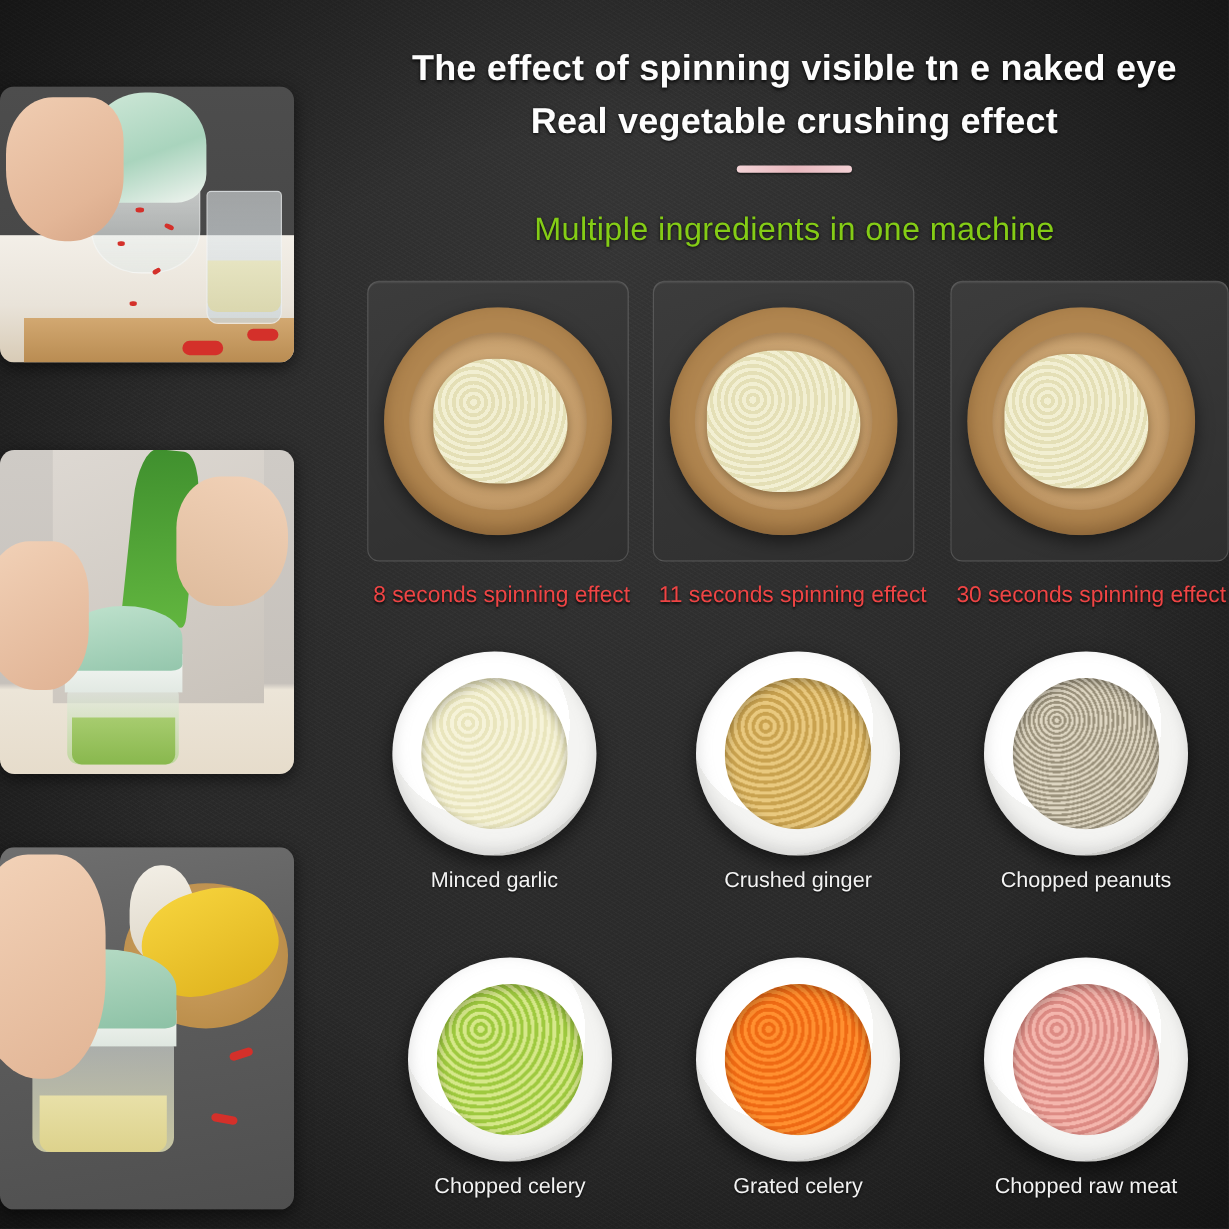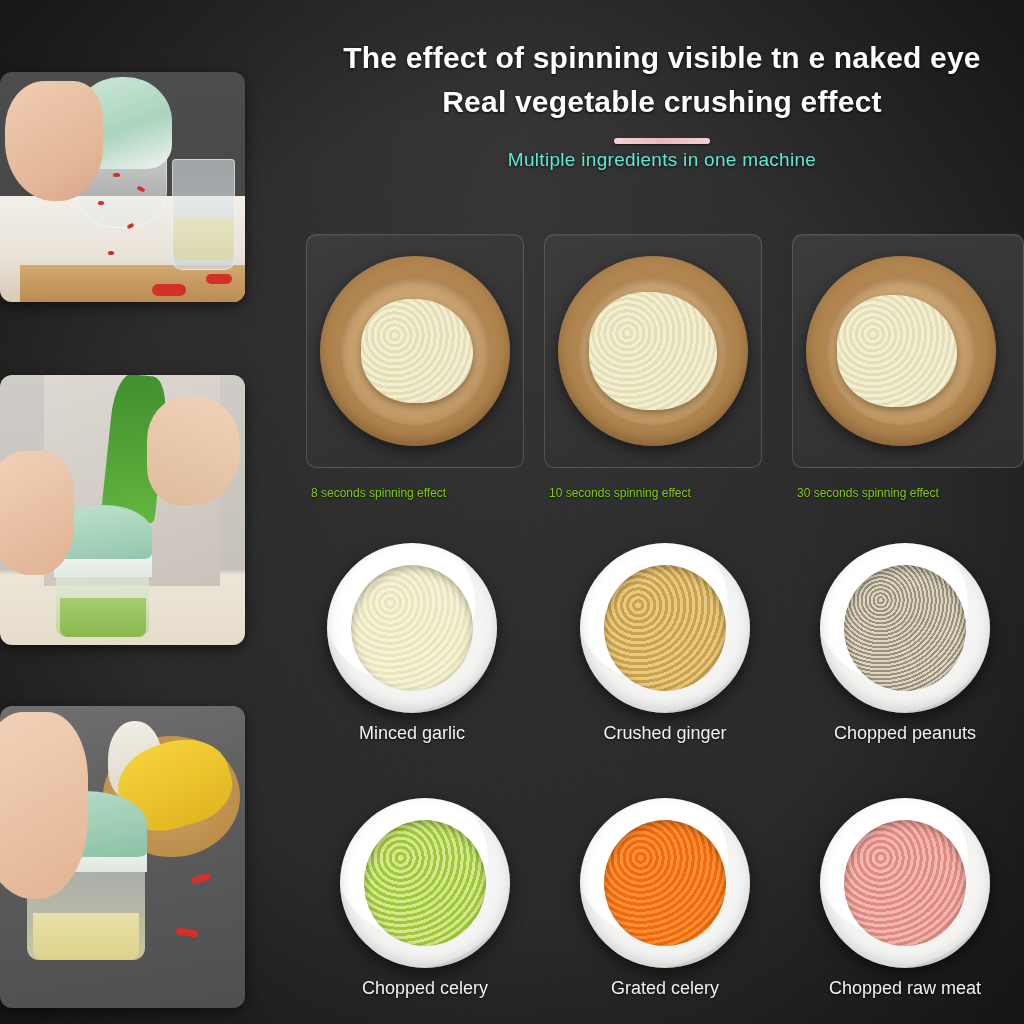--- a/index.html
+++ b/index.html
@@ -30,22 +30,22 @@
     line-height:44px; white-space:nowrap;
   }
   .h1.second{ font-size:30px; }
   .divider{
     width:96px; height:6px; border-radius:3px;
     background:linear-gradient(90deg,#f3d3d6,#e9b9bf,#f2d0d4);
     margin:14px auto 0 auto;
     box-shadow:0 1px 2px rgba(0,0,0,.6);
   }
   .h2{
-    margin-top:5px;
-    font-size:19px; color:#5eead4; font-weight:400; letter-spacing:.3px;
+    margin-top:32px;
+    font-size:27px; color:#84cc16; font-weight:400; letter-spacing:.3px;
     text-shadow:0 1px 3px rgba(0,0,0,.8);
     white-space:nowrap;
   }
 
   
   .photo{
     position:absolute; left:0; border-radius:12px; overflow:hidden;
     box-shadow:0 4px 14px rgba(0,0,0,.55);
   }
   .photo .inner{ position:absolute; inset:0; }
@@ -145,21 +145,21 @@
       repeating-radial-gradient(circle at 30% 35%, #f2efd2 0 3px, #e4dfb6 3px 6px),
       repeating-radial-gradient(circle at 70% 65%, #eceabf 0 4px, #ddd7a6 4px 8px),
       #ece8c4;
     box-shadow:0 3px 7px rgba(70,50,20,.45);
   }
   #mince1{ width:112px; height:104px; margin-left:2px; }
   #mince2{ width:128px; height:118px; }
   #mince3{ width:120px; height:112px; margin-left:-4px; }
 
   .plate-caption{
-    position:absolute; top:486px; color:#84cc16; font-size:12px; white-space:nowrap;
+    position:absolute; top:486px; color:#ef4444; font-size:19px; white-space:nowrap;
     text-shadow:0 1px 2px rgba(0,0,0,.8);
   }
 
   
   .bowl-cell{ position:absolute; width:200px; }
   .bowl{
     position:relative; width:170px; height:170px; margin:0 auto;
     border-radius:50%;
     background:radial-gradient(circle at 42% 36%, #ffffff 0 52%, #f4f4f2 52% 74%, #e0e0dd 74% 100%);
     box-shadow:0 6px 16px rgba(0,0,0,.55), inset 0 -5px 12px rgba(150,150,150,.35);
@@ -277,21 +277,21 @@
     <div class="mince" id="mince2"></div>
   </div>
 </div>
 <div class="plate-panel" style="left:792px; width:232px;">
   <div class="wood-plate" style="left:47%;">
     <div class="mince" id="mince3"></div>
   </div>
 </div>
 
 <div class="plate-caption" style="left:311px;">8 seconds spinning effect</div>
-<div class="plate-caption" style="left:549px;">10 seconds spinning effect</div>
+<div class="plate-caption" style="left:549px;">11 seconds spinning effect</div>
 <div class="plate-caption" style="left:797px;">30 seconds spinning effect</div>
 
 <div class="bowl-cell" style="left:312px; top:543px;">
   <div class="bowl">
       <div class="food food-garlic"></div>
     </div>
   <div class="bowl-caption">Minced garlic</div>
 </div>
 <div class="bowl-cell" style="left:565px; top:543px;">
   <div class="bowl">

